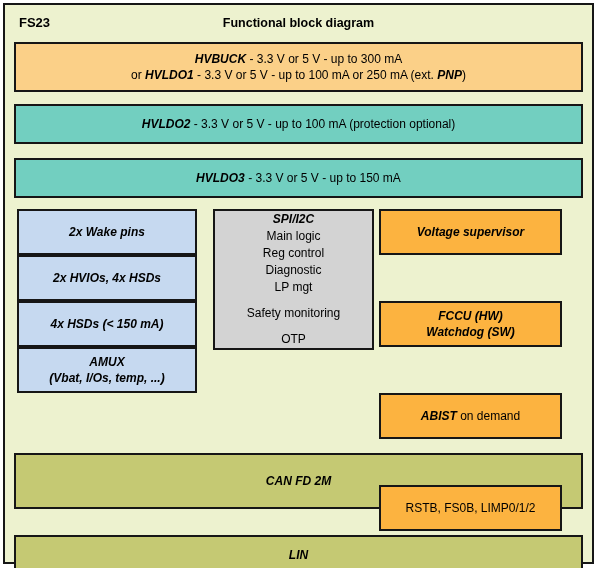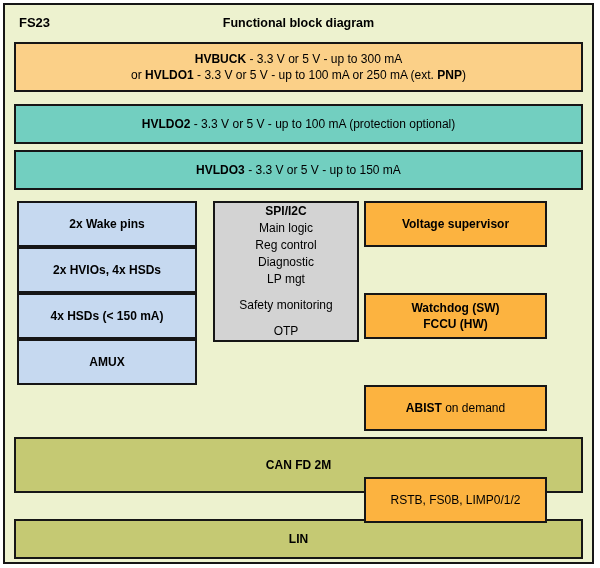--- a/index.html
+++ b/index.html
@@ -44,50 +44,50 @@
     box-sizing: border-box;
     border: 2px solid var(--border, #161616);
     display: flex;
     flex-direction: column;
     justify-content: center;
     align-items: center;
     text-align: center;
     font-size: 12px;
     line-height: 16px;
   }
-  .box .b { font-weight: bold; }
+  .box .b { font-weight: bold; font-style: italic; }
   .full { width: 100%; }
   .orange { background: var(--orange, #fbd088); }
   .teal   { background: var(--teal,   #72cfc0); }
   .blue   { background: var(--blue,   #c6d9f0); }
   .gray   { background: var(--gray,   #d3d3d3); }
   .amber  { background: var(--amber,  #fcb340); }
   .olive  { background: var(--olive,  #c5c973); }
   .h50 { height: 50px; }
   .h40 { height: 40px; }
   .h41 { height: 56px; }
   .mt12 { margin-top: 12px; }
   .mt13 { margin-top: 26px; }
-  .mt14 { margin-top: 6px; }
+  .mt14 { margin-top: 14px; }
   .middle {
     margin-top: 11px;
     height: 230px;
     display: flex;
     align-items: flex-start;
   }
   .col {
     display: flex;
     flex-direction: column;
     justify-content: space-between;
   }
   .col-left  { width: 180px; margin-left: 3px; }
   .col-right { width: 183px; margin-left: 5px; gap: 46px; }
   .col .box { height: 46px; }
   .center-box {
-    width: 146px;
+    width: 161px;
     margin-left: 16px;
     line-height: 17px;
   }
   .center-box .group + .group { margin-top: 9px; }
 </style>
 </head>
 <body>
 
 <div class="frame">
 
@@ -128,20 +128,21 @@
           </div>
         </div>
       <div class="box blue">
           <div class="group">
             <div class="line"><span class="b">4x HSDs (&lt; 150 mA)</span></div>
           </div>
         </div>
       <div class="box blue">
           <div class="group">
             <div class="line"><span class="b">AMUX</span></div>
+            <div class="line"><span class="b">(Vbat, I/Os, temp, ...)</span></div>
           </div>
         </div>
     </div>
     <div class="box gray center-box">
         <div class="group">
           <div class="line"><span class="b">SPI/I2C</span></div>
           <div class="line"><span>Main logic</span></div>
           <div class="line"><span>Reg control</span></div>
           <div class="line"><span>Diagnostic</span></div>
           <div class="line"><span>LP mgt</span></div>
@@ -154,22 +155,22 @@
         </div>
       </div>
     <div class="col col-right">
       <div class="box amber">
           <div class="group">
             <div class="line"><span class="b">Voltage supervisor</span></div>
           </div>
         </div>
       <div class="box amber">
           <div class="group">
+            <div class="line"><span class="b">FCCU (HW)</span></div>
             <div class="line"><span class="b">Watchdog (SW)</span></div>
-            <div class="line"><span class="b">FCCU (HW)</span></div>
           </div>
         </div>
       <div class="box amber">
           <div class="group">
             <div class="line"><span class="b">ABIST</span><span> on demand</span></div>
           </div>
         </div>
       <div class="box amber">
           <div class="group">
             <div class="line"><span>RSTB, FS0B, LIMP0/1/2</span></div>

